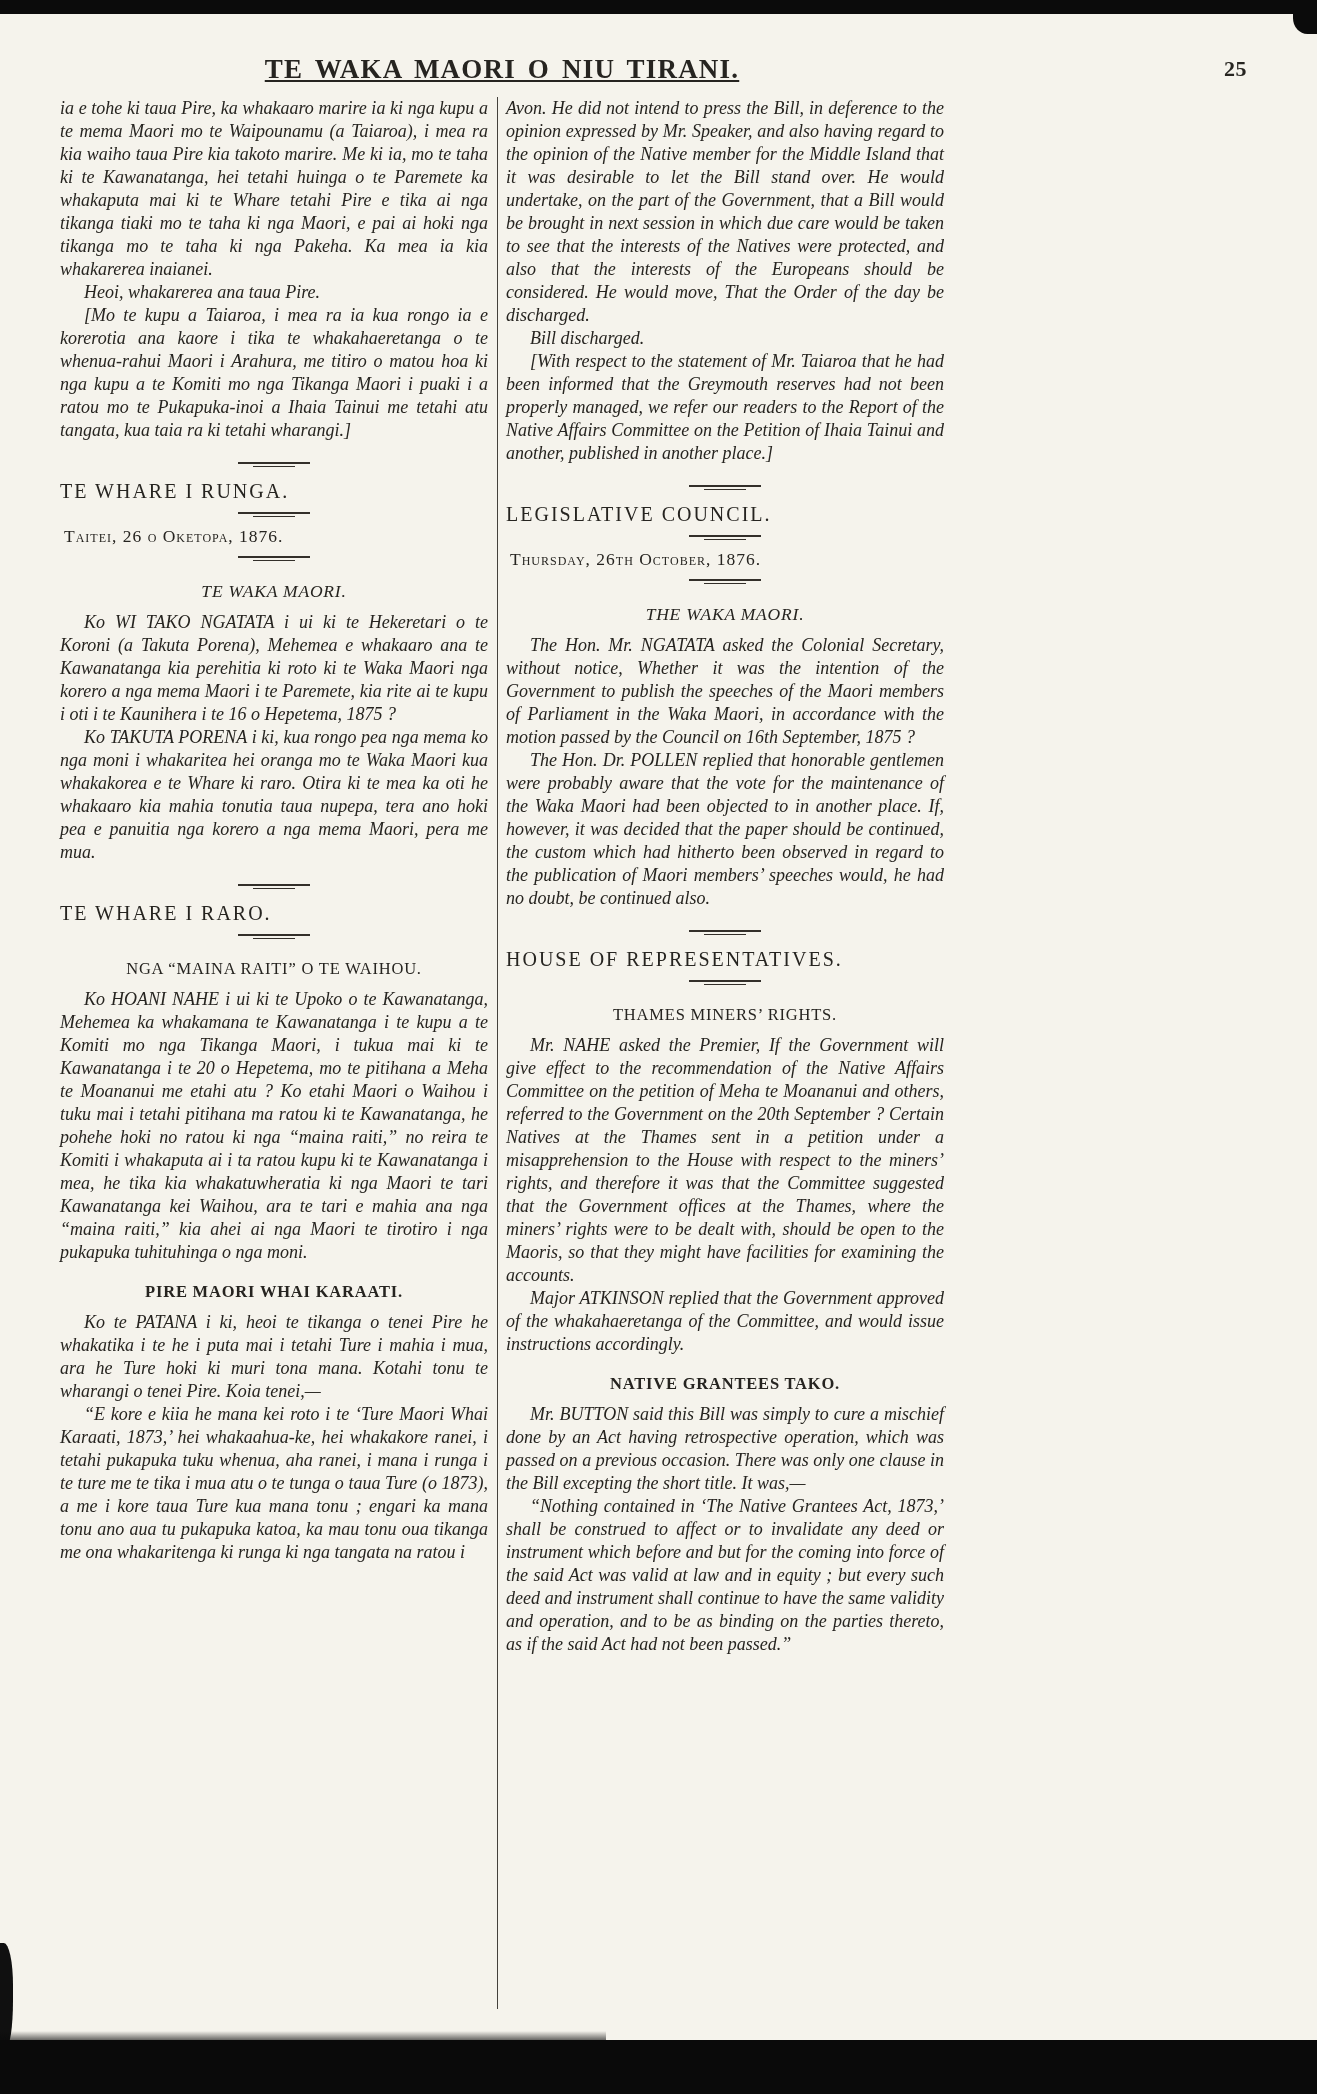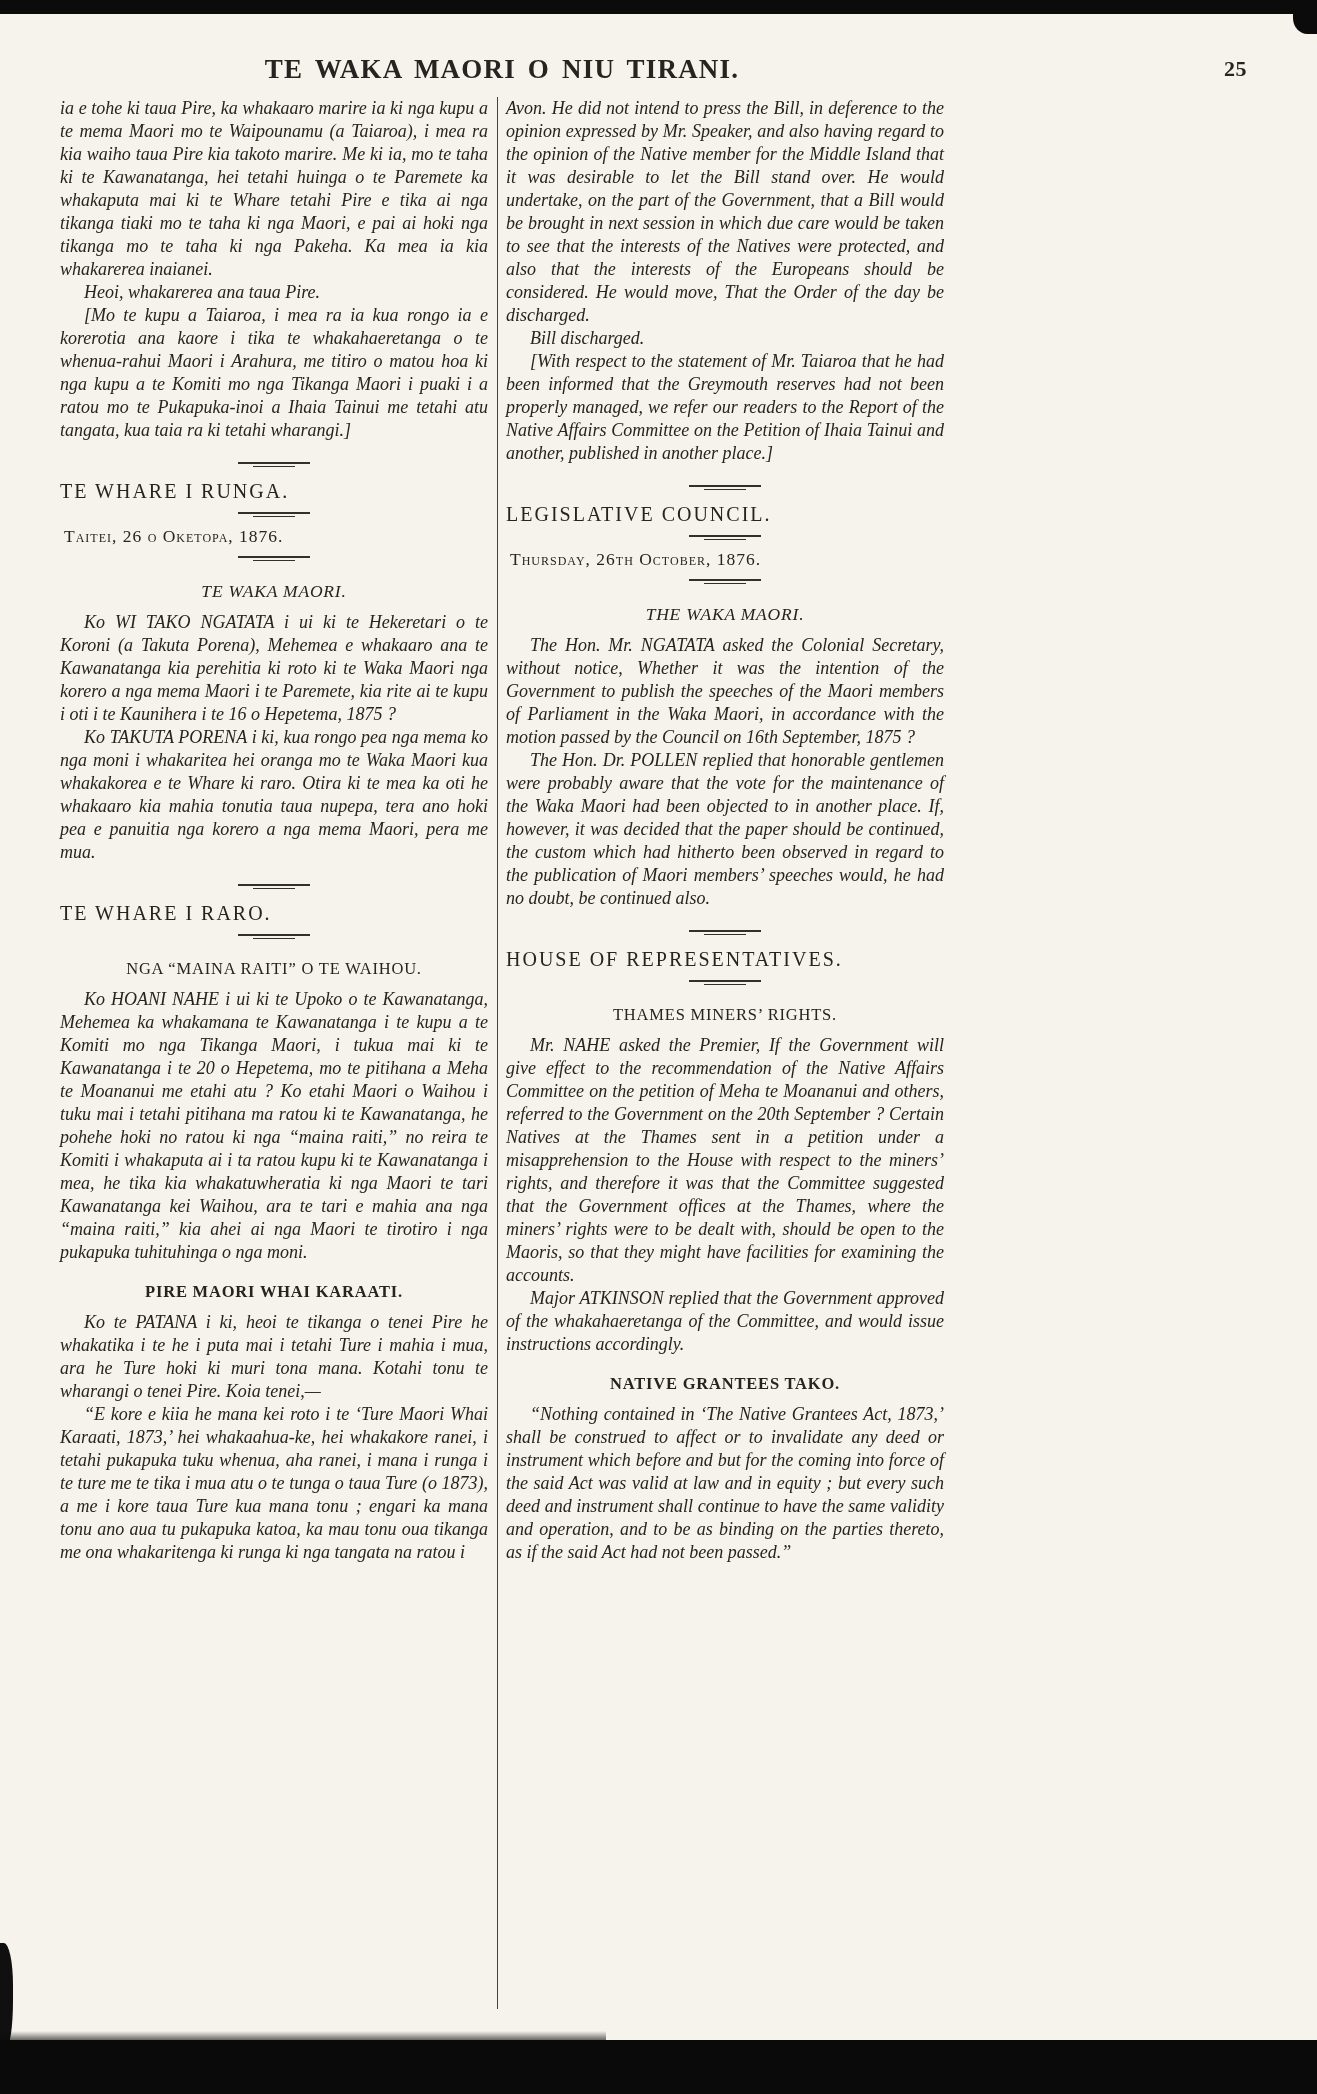--- a/index.html
+++ b/index.html
@@ -30,20 +30,21 @@
     font-size: 22px; font-weight: bold; letter-spacing: 0.5px;
   }
 
   .content { position: absolute; top: 14px; left: 60px; width: 884px; }
 
   .masthead { position: relative; padding-top: 40px; margin-bottom: 12px; }
   .masthead-title {
     margin: 0; text-align: center;
     font-size: 27px; font-weight: bold; letter-spacing: 1.2px;
     word-spacing: 4px;
+    text-decoration: underline;
   }
 
   .columns { display: flex; align-items: stretch; min-height: 1912px; }
   .col { width: 428px; }
   .col.right-col { width: 438px; }
   .divider { width: 1px; background: #44413c; margin: 0 8px 0 9px; }
 
   p.para {
     margin: 0;
     font-size: 18px; line-height: 23px;
@@ -132,20 +133,21 @@
         <p class="para indent">The Hon. Mr. NGATATA asked the Colonial Secretary, without notice, Whether it was the intention of the Government to publish the speeches of the Maori members of Parliament in the Waka Maori, in accordance with the motion passed by the Council on 16th September, 1875 ?</p>
         <p class="para indent">The Hon. Dr. POLLEN replied that honorable gentlemen were probably aware that the vote for the maintenance of the Waka Maori had been objected to in another place. If, however, it was decided that the paper should be continued, the custom which had hitherto been observed in regard to the publication of Maori members’ speeches would, he had no doubt, be continued also.</p>
 
         <div class="rule major"></div>
         <h2 class="section-heading">HOUSE OF REPRESENTATIVES.</h2>
         <div class="rule"></div>
         <h3 class="subhead">THAMES MINERS’ RIGHTS.</h3>
         <p class="para indent">Mr. NAHE asked the Premier, If the Government will give effect to the recommendation of the Native Affairs Committee on the petition of Meha te Moananui and others, referred to the Government on the 20th September ? Certain Natives at the Thames sent in a petition under a misapprehension to the House with respect to the miners’ rights, and therefore it was that the Committee suggested that the Government offices at the Thames, where the miners’ rights were to be dealt with, should be open to the Maoris, so that they might have facilities for examining the accounts.</p>
         <p class="para indent">Major ATKINSON replied that the Government approved of the whakahaeretanga of the Committee, and would issue instructions accordingly.</p>
         <h3 class="subhead minor">NATIVE GRANTEES TAKO.</h3>
+        <p class="para indent">Mr. BUTTON said this Bill was simply to cure a mischief done by an Act having retrospective operation, which was passed on a previous occasion. There was only one clause in the Bill excepting the short title. It was,—</p>
         <p class="para indent quote">“Nothing contained in ‘The Native Grantees Act, 1873,’ shall be construed to affect or to invalidate any deed or instrument which before and but for the coming into force of the said Act was valid at law and in equity ; but every such deed and instrument shall continue to have the same validity and operation, and to be as binding on the parties thereto, as if the said Act had not been passed.”</p>
       </div>
 
     </div>
   </div>
 
   <div class="blob-left"></div>
   <div class="edge-bottom"></div>
 
 </div>

